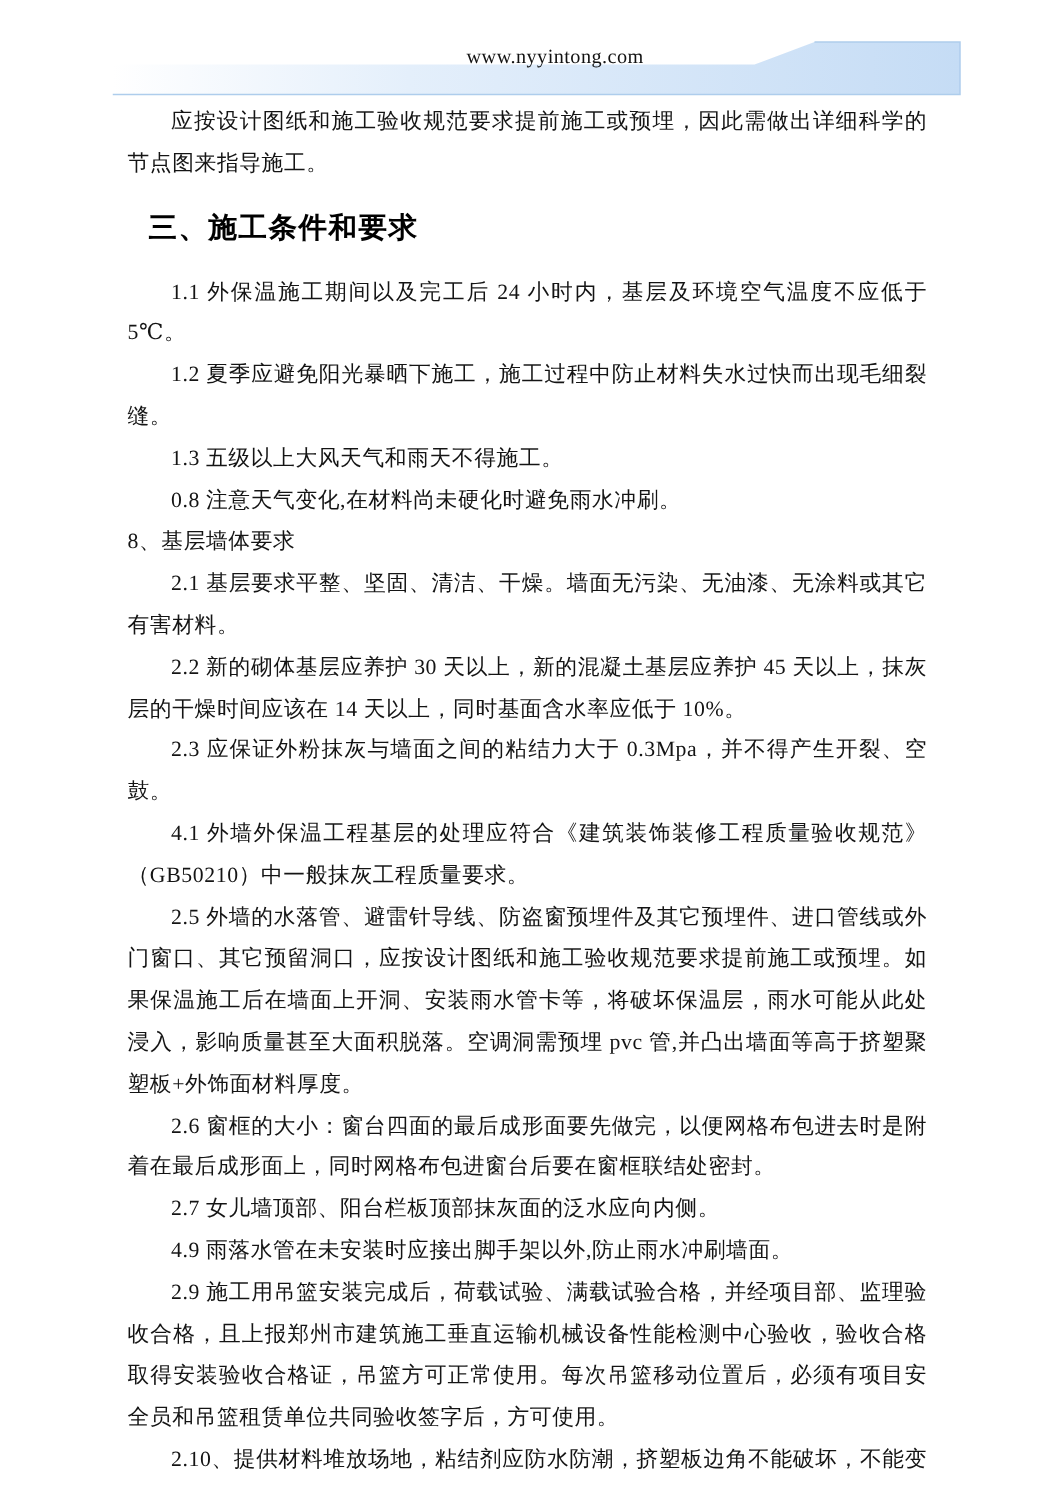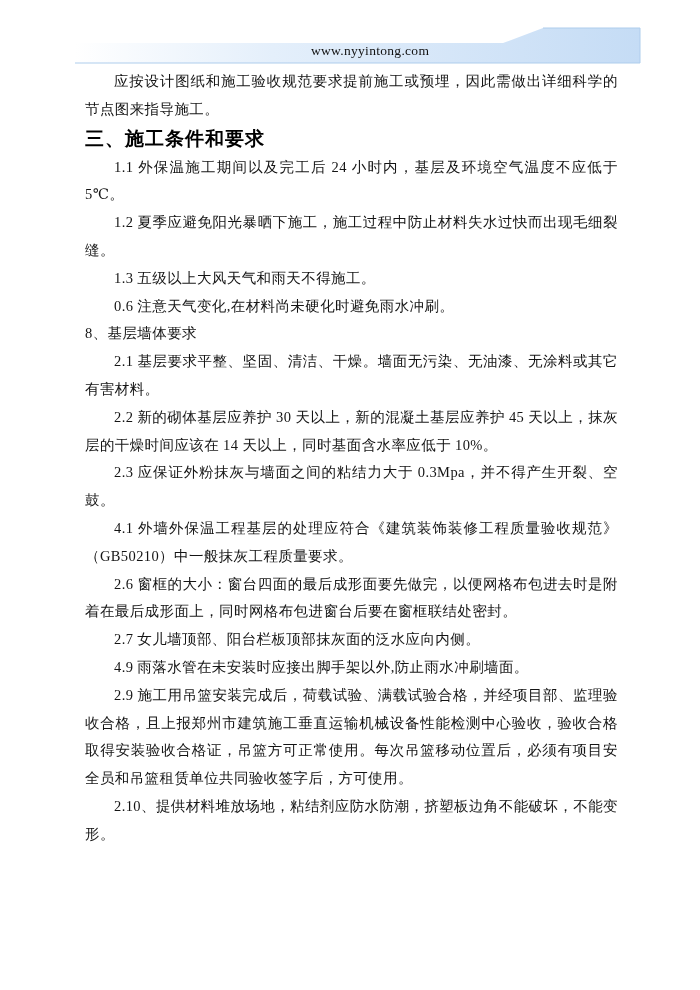--- a/index.html
+++ b/index.html
@@ -18,21 +18,21 @@
     position: absolute;
     left: 75px;
     top: 27px;
     width: 566px;
     height: 37px;
   }
   .banner-wrap svg { display: block; }
   .site-url {
     position: absolute;
     left: 236px;
-    top: 16px;
+    top: 3px;
     font-size: 13.5px;
     letter-spacing: 0.3px;
     color: #121212;
     font-family: "Liberation Serif", "DejaVu Serif", serif;
   }
   
   .content {
     position: absolute;
     top: 68px;
     left: 85px;
@@ -45,21 +45,21 @@
   }
   .para { text-indent: 2em; }
   .sec-title { text-indent: 0; }
   .doc-heading {
     font-family: "Liberation Sans", "DejaVu Sans", sans-serif;
     font-weight: bold;
     font-size: 19px;
     line-height: 30px;
     letter-spacing: 1px;
     color: #000000;
-    margin: 0;
+    margin: 14px;
     text-indent: 0;
   }
 </style>
 </head>
 <body>
 
 <div class="page">
 
   <div class="banner-wrap">
     <svg width="566" height="37" viewBox="0 0 566 37">
@@ -78,27 +78,28 @@
 
   <div class="content">
 
     <p class="para">应按设计图纸和施工验收规范要求提前施工或预埋，因此需做出详细科学的节点图来指导施工。</p>
 
     <h2 class="doc-heading">三、施工条件和要求</h2>
 
     <p class="para">1.1 外保温施工期间以及完工后 24 小时内，基层及环境空气温度不应低于 5℃。</p>
     <p class="para">1.2 夏季应避免阳光暴晒下施工，施工过程中防止材料失水过快而出现毛细裂缝。</p>
     <p class="para">1.3 五级以上大风天气和雨天不得施工。</p>
-    <p class="para">0.6 注意天气变化,在材料尚未硬化时避免雨水冲刷。</p>
+    <p class="para">0.8 注意天气变化,在材料尚未硬化时避免雨水冲刷。</p>
 
     <p class="sec-title">8、基层墙体要求</p>
     <p class="para">2.1 基层要求平整、坚固、清洁、干燥。墙面无污染、无油漆、无涂料或其它有害材料。</p>
     <p class="para">2.2 新的砌体基层应养护 30 天以上，新的混凝土基层应养护 45 天以上，抹灰层的干燥时间应该在 14 天以上，同时基面含水率应低于 10%。</p>
     <p class="para">2.3 应保证外粉抹灰与墙面之间的粘结力大于 0.3Mpa，并不得产生开裂、空鼓。</p>
     <p class="para">4.1 外墙外保温工程基层的处理应符合《建筑装饰装修工程质量验收规范》（GB50210）中一般抹灰工程质量要求。</p>
+    <p class="para">2.5 外墙的水落管、避雷针导线、防盗窗预埋件及其它预埋件、进口管线或外门窗口、其它预留洞口，应按设计图纸和施工验收规范要求提前施工或预埋。如果保温施工后在墙面上开洞、安装雨水管卡等，将破坏保温层，雨水可能从此处浸入，影响质量甚至大面积脱落。空调洞需预埋 pvc 管,并凸出墙面等高于挤塑聚塑板+外饰面材料厚度。</p>
     <p class="para">2.6 窗框的大小：窗台四面的最后成形面要先做完，以便网格布包进去时是附着在最后成形面上，同时网格布包进窗台后要在窗框联结处密封。</p>
     <p class="para">2.7 女儿墙顶部、阳台栏板顶部抹灰面的泛水应向内侧。</p>
     <p class="para">4.9 雨落水管在未安装时应接出脚手架以外,防止雨水冲刷墙面。</p>
     <p class="para">2.9 施工用吊篮安装完成后，荷载试验、满载试验合格，并经项目部、监理验收合格，且上报郑州市建筑施工垂直运输机械设备性能检测中心验收，验收合格取得安装验收合格证，吊篮方可正常使用。每次吊篮移动位置后，必须有项目安全员和吊篮租赁单位共同验收签字后，方可使用。</p>
     <p class="para">2.10、提供材料堆放场地，粘结剂应防水防潮，挤塑板边角不能破坏，不能变形。</p>
 
   </div>
 </div>
 
 </body></html>

